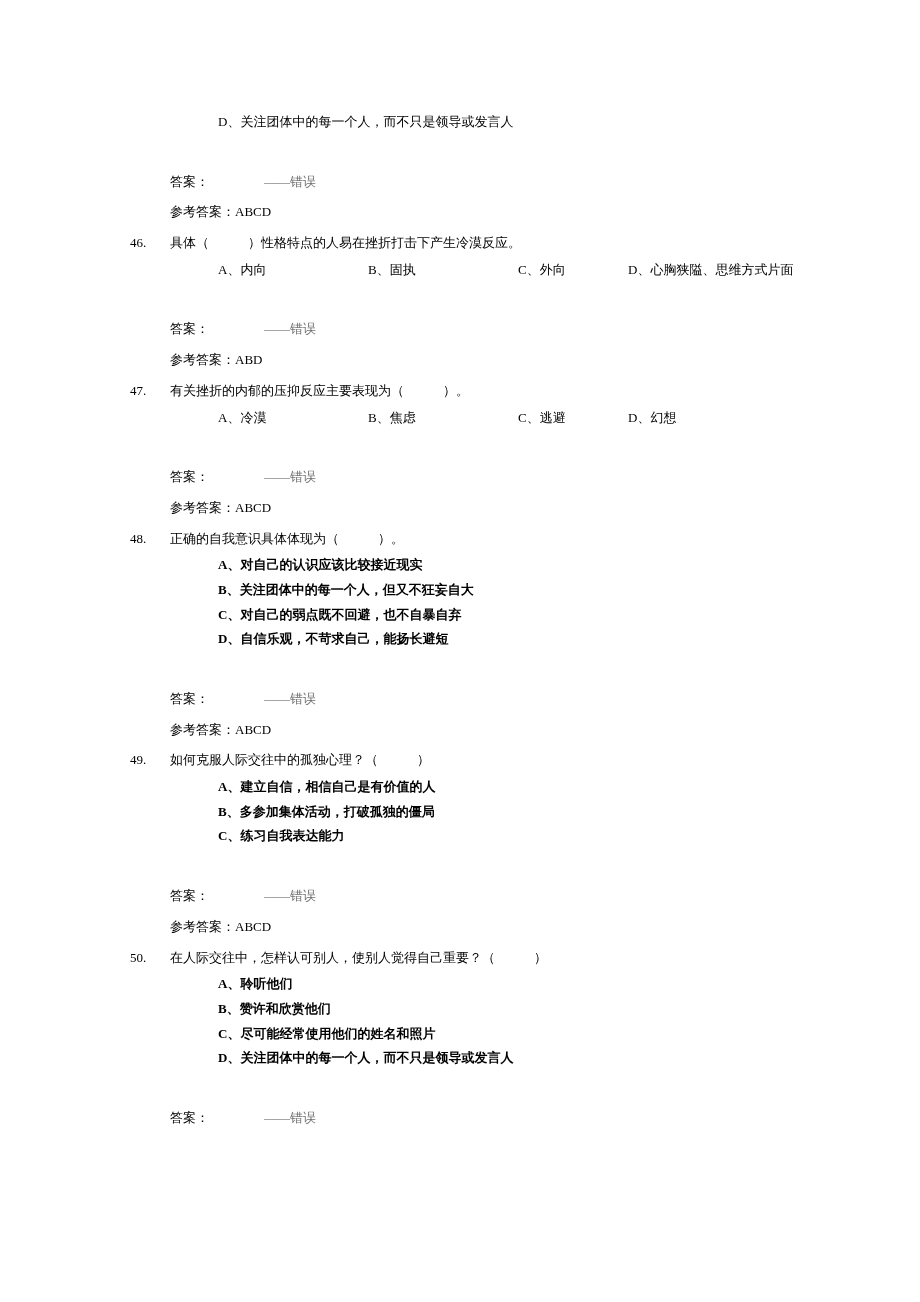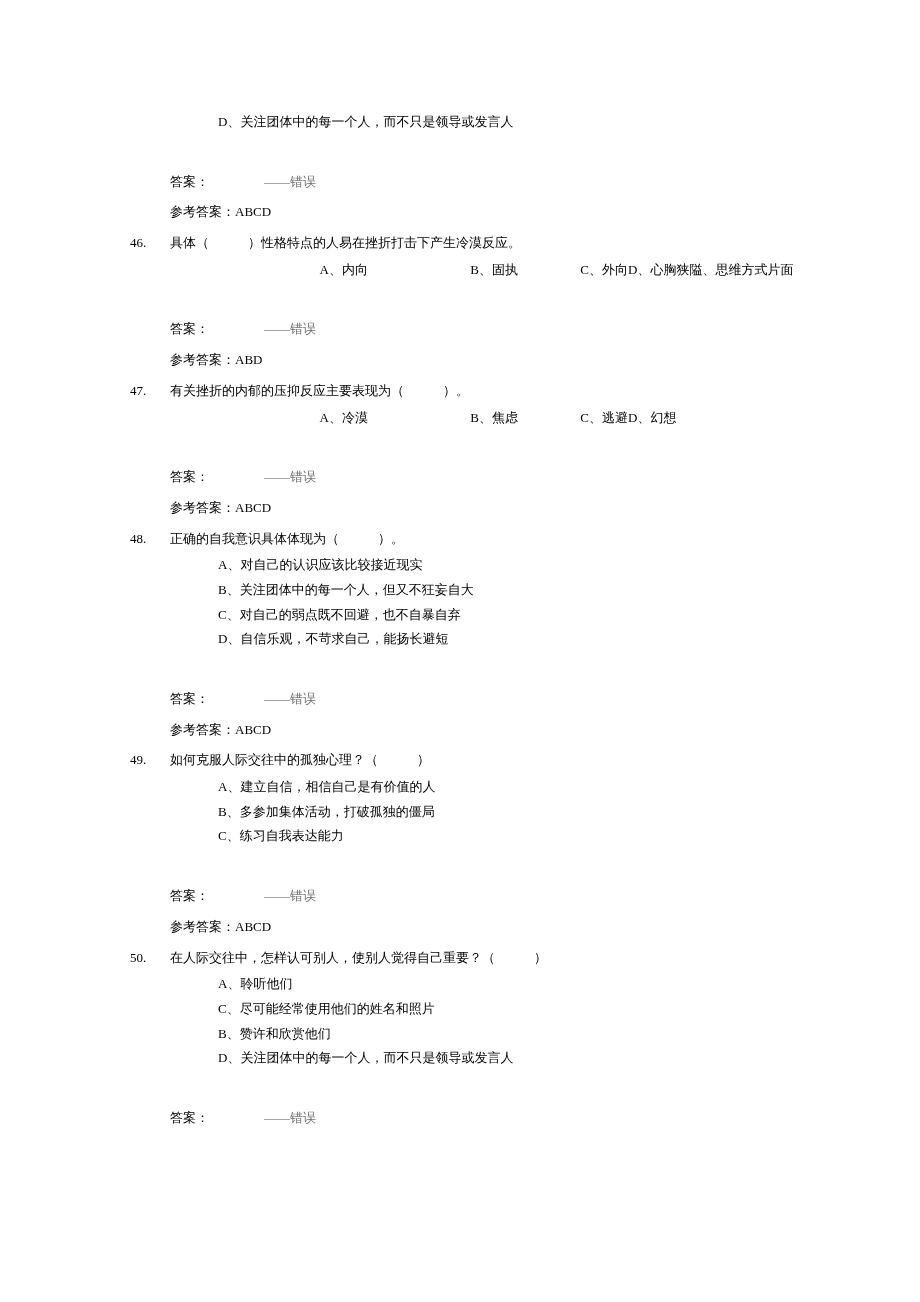--- a/index.html
+++ b/index.html
@@ -39,31 +39,31 @@
     width: 40px;
     flex-shrink: 0;
   }
   .q-text {
     flex: 1;
   }
   .options-inline {
     margin-left: 88px;
     margin-bottom: 35px;
     display: flex;
-    text-align: right;
   }
   .options-inline .opt {
     margin-right: 0;
   }
   .options-block {
     margin-left: 88px;
     margin-bottom: 35px;
   }
   .options-block .opt-line {
     display: block;
+    font-weight: bold;
   }
   .opt-a { width: 150px; }
   .opt-b { width: 150px; }
   .opt-c { width: 110px; }
 </style>
 </head>
 <body>
 
 <div class="trailing-option">D、关注团体中的每一个人，而不只是领导或发言人</div>
 
@@ -150,21 +150,21 @@
 <div class="ref">
   <span>参考答案：</span><span>ABCD</span>
 </div>
 
 <div class="q-row">
   <div class="q-num">50.</div>
   <div class="q-text">在人际交往中，怎样认可别人，使别人觉得自己重要？（　　　）</div>
 </div>
 <div class="options-block">
   <span class="opt-line">A、聆听他们</span>
+  <span class="opt-line">B、赞许和欣赏他们</span>
   <span class="opt-line">C、尽可能经常使用他们的姓名和照片</span>
-  <span class="opt-line">B、赞许和欣赏他们</span>
   <span class="opt-line">D、关注团体中的每一个人，而不只是领导或发言人</span>
 </div>
 <div class="answer-block">
   <span class="answer-line">
     <span>答案：</span><span class="gap"></span><span class="wrong">——错误</span>
   </span>
 </div>
 
 </body></html>

